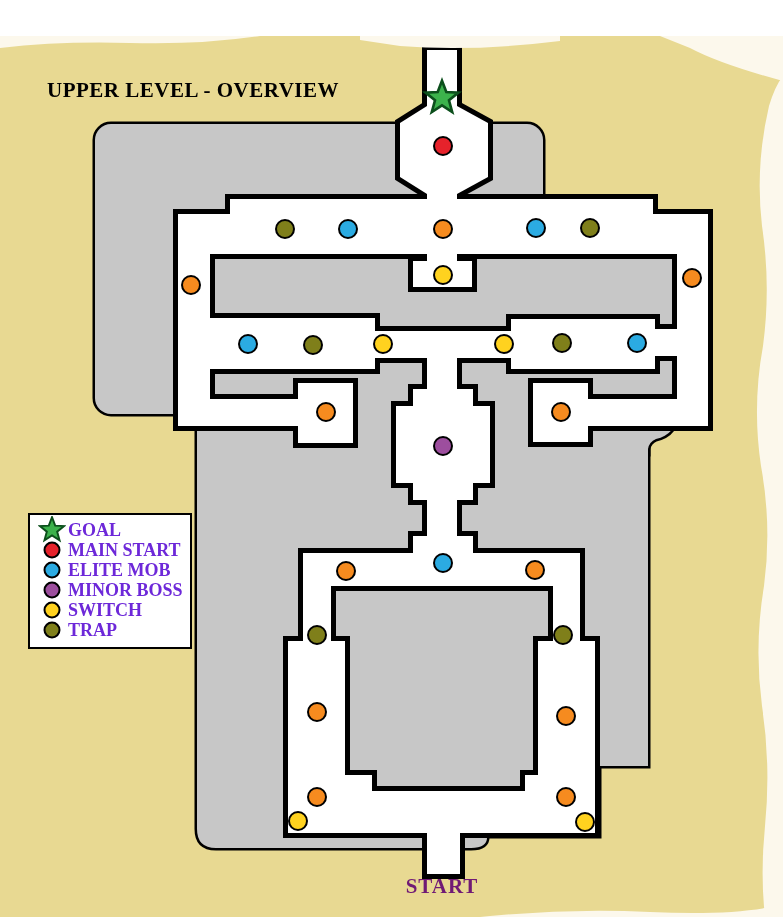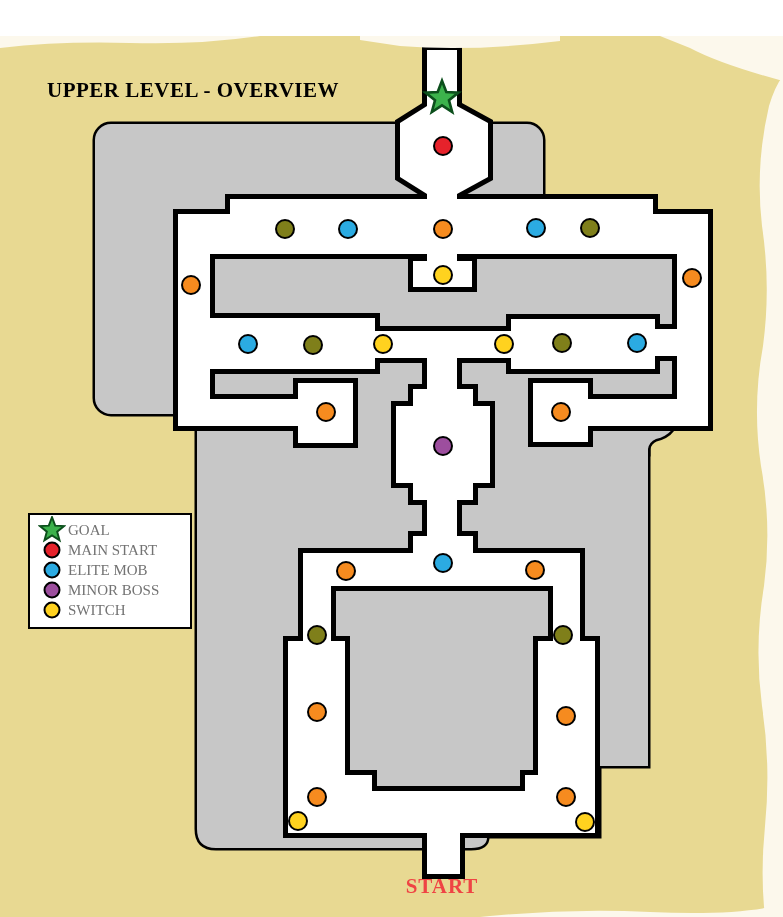--- a/index.html
+++ b/index.html
@@ -2,27 +2,27 @@
 <html><head>
 <meta charset="utf-8">
 <style>
   html,body{margin:0;padding:0;background:#fff;}
   .stage{position:relative;width:783px;height:917px;overflow:hidden;
          font-family:"Liberation Serif","DejaVu Serif",serif;margin-top:36px;}
   .stage svg.map{position:absolute;left:0;top:0;}
   .map-title{position:absolute;left:47px;top:42px;font-weight:bold;font-size:21px;
              color:#000;letter-spacing:.5px;white-space:nowrap;}
   .start-label{position:absolute;left:372px;top:838px;width:140px;text-align:center;
-               font-weight:bold;font-size:21px;color:#ef4444;letter-spacing:1px;}
+               font-weight:bold;font-size:21px;color:#701a75;letter-spacing:1px;}
   .legend{position:absolute;left:28px;top:477px;width:164px;background:#fff;
           border:2px solid #000;box-sizing:border-box;padding:5px 4px 7px 6px;
           display:flex;flex-direction:column;}
   .legend-row{display:flex;align-items:center;height:20px;}
   .swatch{width:32px;display:flex;justify-content:center;align-items:center;flex:0 0 32px;}
-  .legend-label{font-weight:normal;font-size:15px;color:#737373;white-space:nowrap;}
+  .legend-label{font-weight:bold;font-size:18px;color:#6d28d9;white-space:nowrap;}
 </style>
 </head>
 <body>
 
 <div class="stage">
 
   <svg class="map" width="783" height="917" viewBox="0 0 783 917">
     <defs>
       <g id="grayshapes">
         <rect x="95" y="88" width="448" height="290" rx="16"></rect>
@@ -151,16 +151,24 @@
         <span class="legend-label">MINOR BOSS</span>
       </div>
       <div class="legend-row">
         <span class="swatch">
           <svg width="20" height="20" viewBox="-10 -10 20 20">
             <circle cx="0" cy="0" r="7.5" fill="#ffd21f" stroke="#000000" stroke-width="2"></circle>
           </svg>
         </span>
         <span class="legend-label">SWITCH</span>
       </div>
+      <div class="legend-row">
+        <span class="swatch">
+          <svg width="20" height="20" viewBox="-10 -10 20 20">
+            <circle cx="0" cy="0" r="7.5" fill="#7f7f1a" stroke="#000000" stroke-width="2"></circle>
+          </svg>
+        </span>
+        <span class="legend-label">TRAP</span>
+      </div>
     </div>
 
   <div class="start-label">START</div>
 </div>
 
 </body></html>

